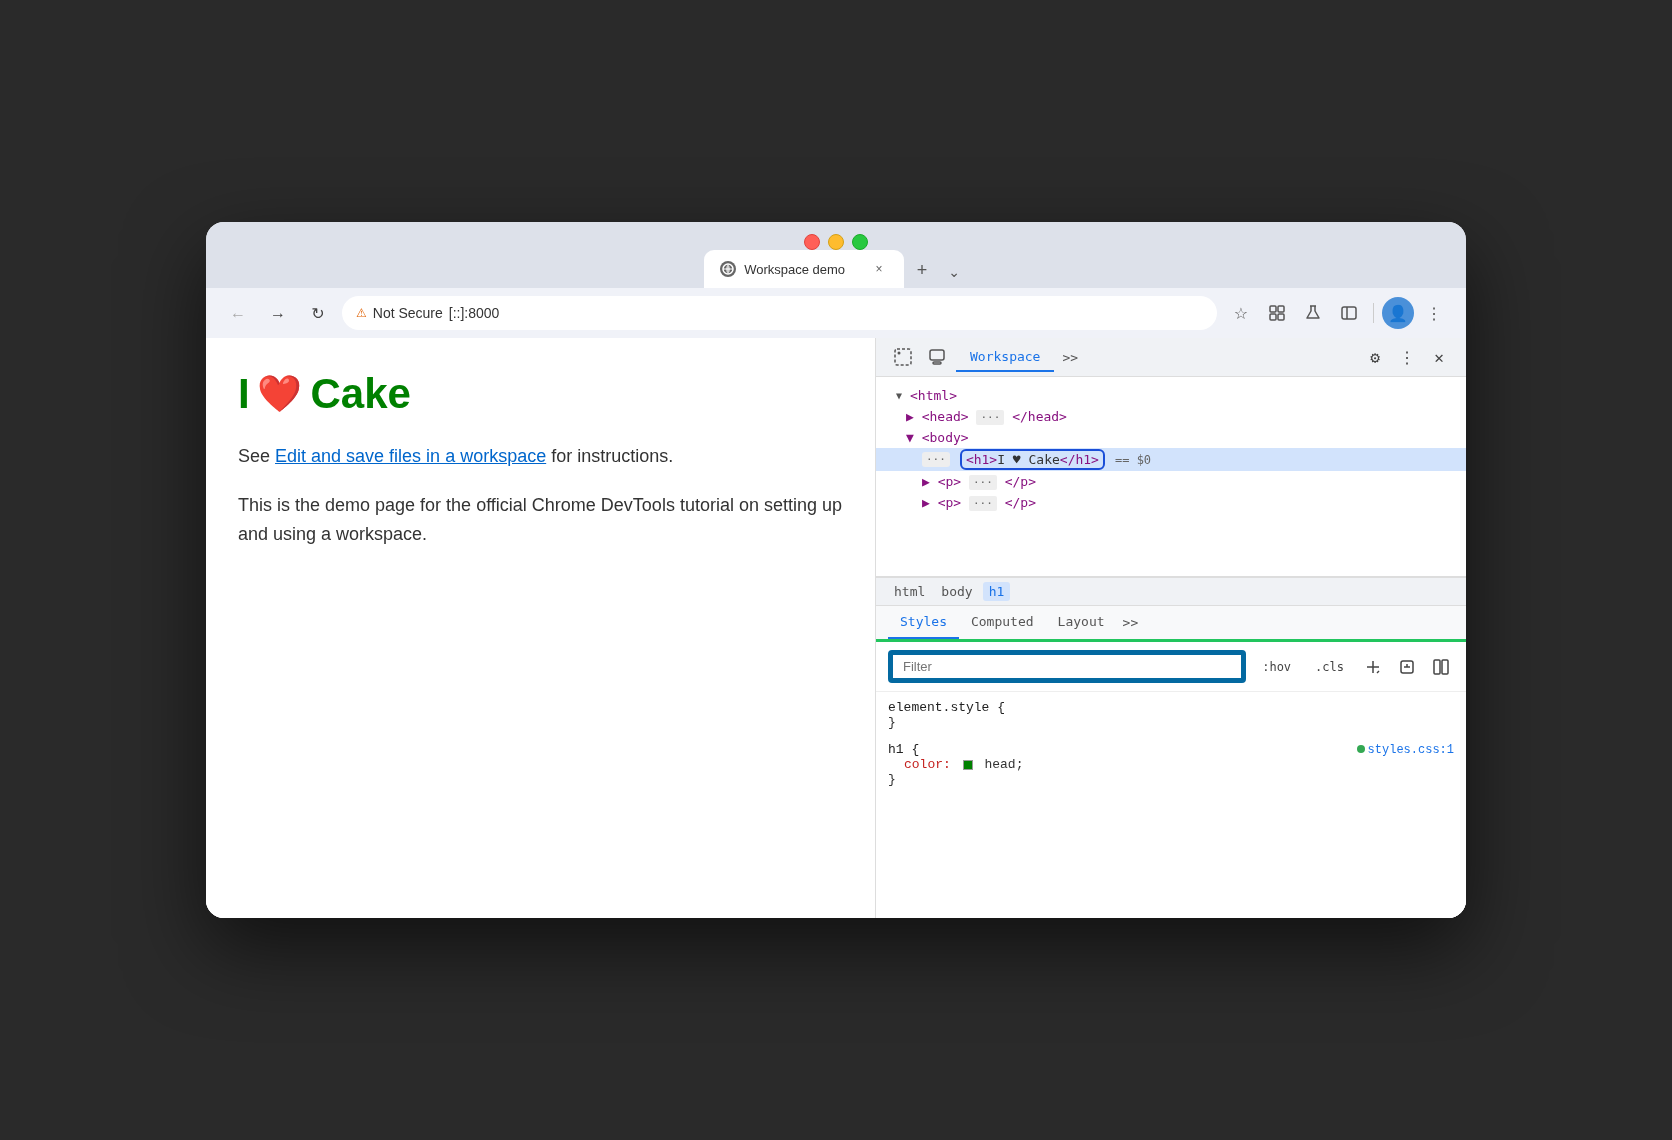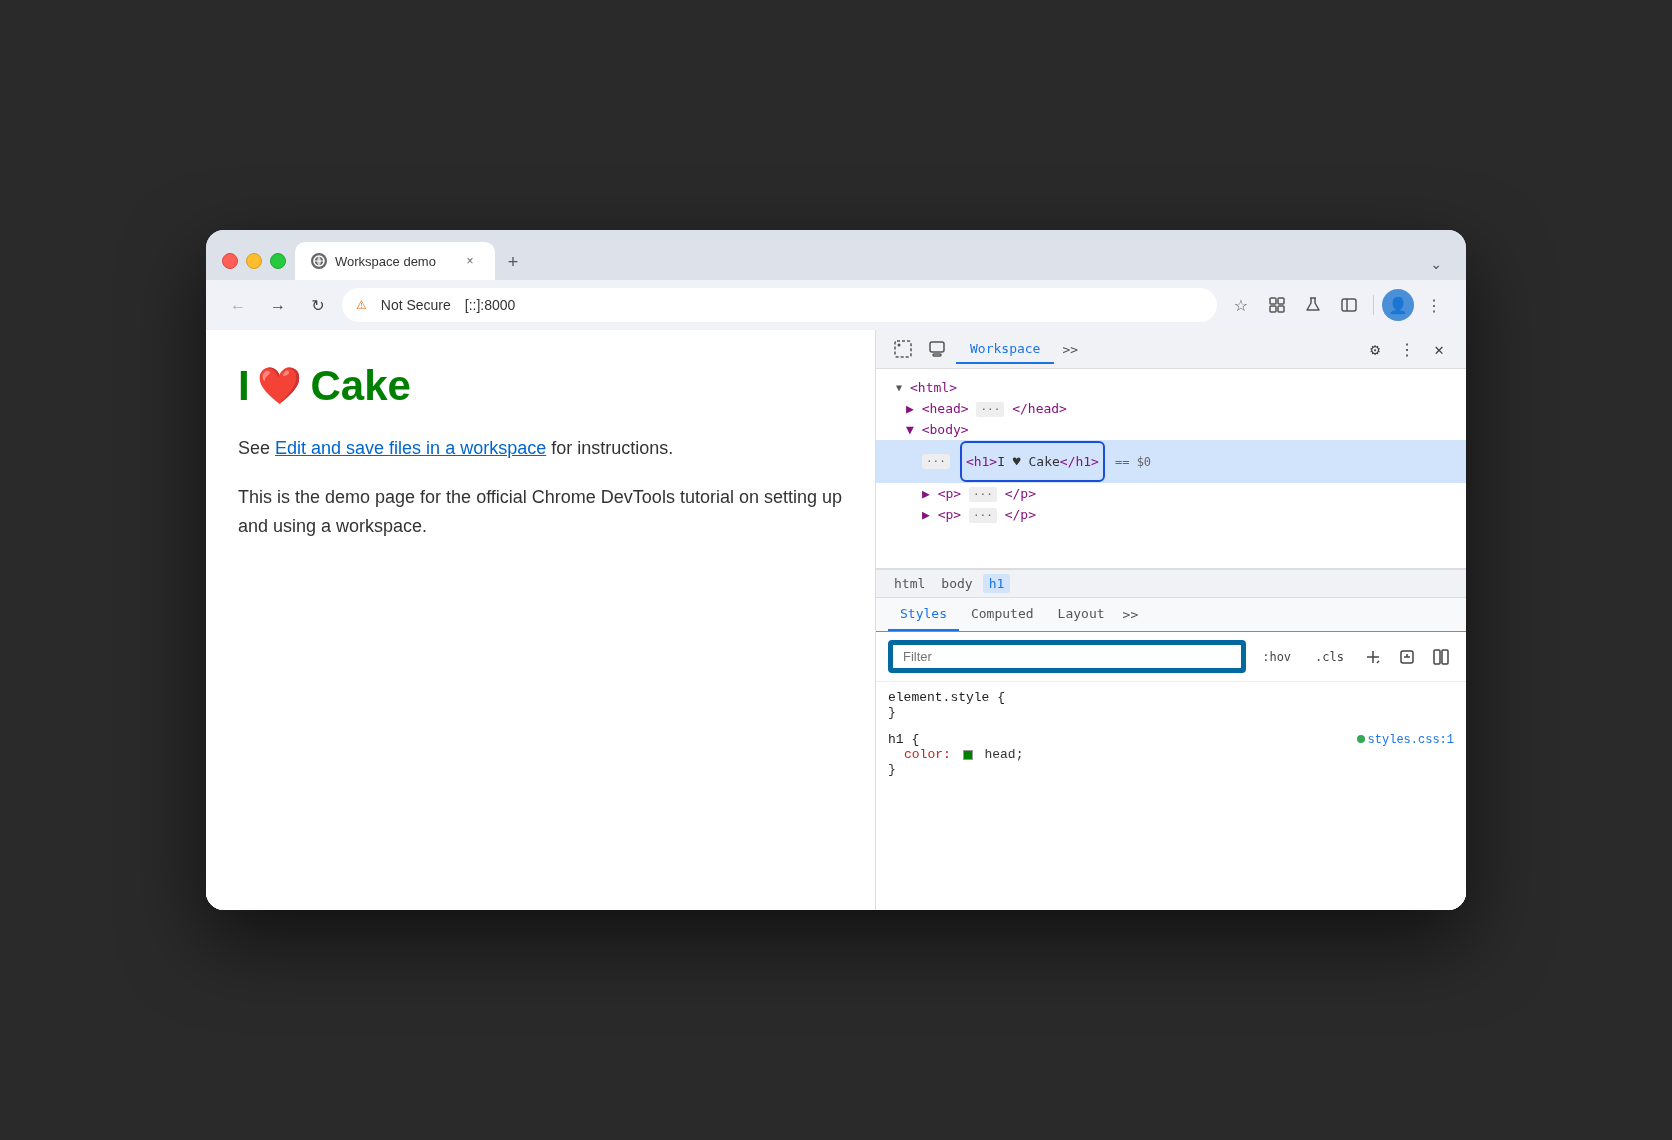--- a/index.html
+++ b/index.html
@@ -20,21 +20,22 @@
       box-shadow: 0 30px 80px rgba(0,0,0,0.6);
       overflow: hidden;
     }
 
     
     .title-bar {
       background: #dde1ea;
       padding: 12px 16px 0;
       display: flex;
       align-items: center;
-      gap: 9px;
+      gap: 0;
+      flex-direction: column;
     }
 
     .traffic-lights {
       display: flex;
       gap: 8px;
       align-items: center;
     }
 
     .traffic-light {
       width: 16px;
@@ -155,21 +156,20 @@
       color: #333;
     }
 
     .lock-icon {
       font-size: 12px;
       color: #e06000;
     }
 
     .address-text {
       color: #333;
-      margin-left: 8px;
     }
 
     .nav-actions {
       display: flex;
       align-items: center;
       gap: 4px;
     }
 
     .nav-action-btn {
       width: 32px;
@@ -346,21 +346,21 @@
       margin-right: 8px;
       font-size: 11px;
       background: #eee;
       padding: 1px 4px;
       border-radius: 3px;
     }
 
     .h1-highlight {
       outline: 2px solid #1a4ed8;
       border-radius: 4px;
-      padding: 11px 4px;
+      padding: 1px 4px;
     }
 
     .dollar-sign {
       color: #666;
       font-size: 12px;
       margin-left: 8px;
     }
 
     
     .breadcrumb-bar {
@@ -389,21 +389,21 @@
     .styles-panel {
       flex: 1;
       background: white;
       overflow-y: auto;
     }
 
     .styles-tabs {
       display: flex;
       align-items: center;
       padding: 0 12px;
-      border-bottom: 1px solid #22c55e;
+      border-bottom: 3px solid #22c55e;
       background: #f8f9fa;
     }
 
     .styles-tab {
       padding: 8px 12px;
       font-size: 13px;
       color: #555;
       cursor: pointer;
       border-bottom: 2px solid transparent;
     }

